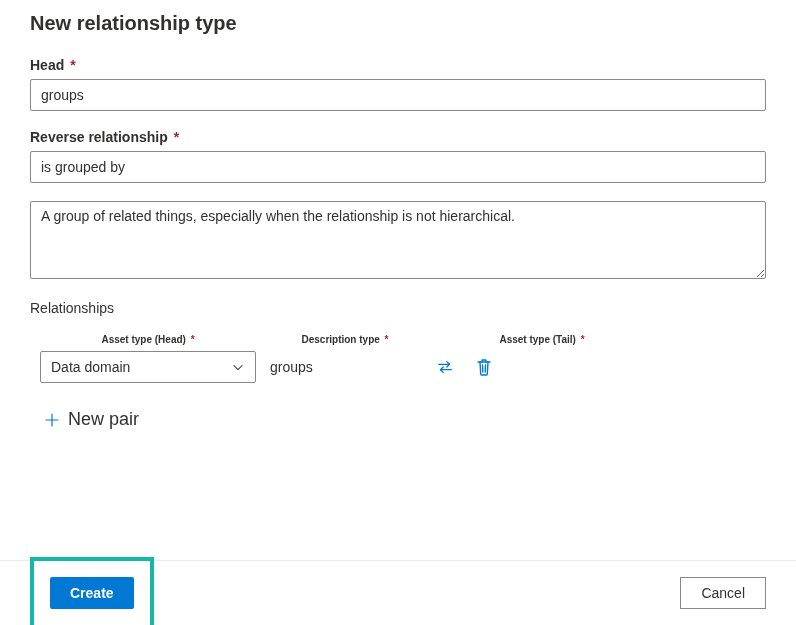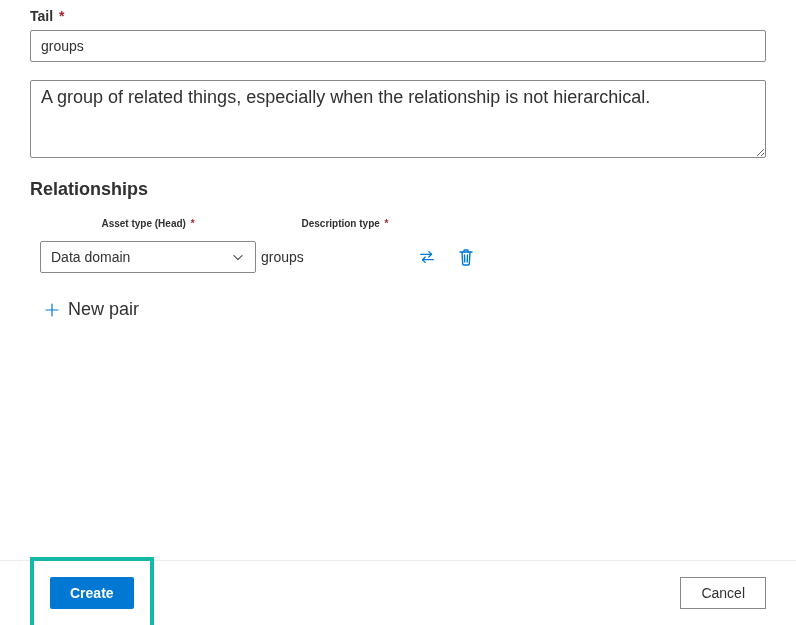--- a/index.html
+++ b/index.html
@@ -40,54 +40,54 @@
     font-family: inherit;
     border: 1px solid #8a8886;
     border-radius: 2px;
     background: #fff;
     color: #323130;
   }
   .textarea-input {
     width: 100%;
     height: 78px;
     padding: 6px 10px;
-    font-size: 18px;
+    font-size: 14px;
     font-family: inherit;
     border: 1px solid #8a8886;
     border-radius: 2px;
     background: #fff;
     color: #323130;
     resize: both;
   }
   .section-title {
-    font-size: 18px;
-    font-weight: 700;
+    font-size: 14px;
+    font-weight: 400;
     margin: 16px 0 18px 0;
     color: #323130;
   }
   .rel-grid {
     display: grid;
     grid-template-columns: 216px 150px 216px 80px;
     gap: 14px;
     align-items: start;
     padding-left: 10px;
   }
   .rel-header {
     font-size: 10px;
     font-weight: 600;
     color: #323130;
     text-align: center;
   }
   .rel-row {
     display: grid;
     grid-template-columns: 216px 150px 216px 80px;
-    gap: 5px;
+    gap: 14px;
     align-items: center;
     padding-left: 10px;
-    margin-top: 12px;
+    margin-top: 6px;
   }
   .select-wrap {
     position: relative;
     height: 32px;
     border: 1px solid #8a8886;
     border-radius: 2px;
     background: #fff;
     display: flex;
     align-items: center;
     padding: 0 32px 0 10px;
@@ -178,43 +178,55 @@
     padding: 0 20px;
     font-size: 14px;
     cursor: pointer;
     border-radius: 0;
   }
 </style>
 </head>
 <body>
 
 <div class="form-area">
+  <h1 class="page-title">New relationship type</h1>
 
   <div class="field-block">
     <label class="field-label">
-      <span>Tail</span>
+      <span>Head</span>
       <span class="req">*</span>
     </label>
     <input class="text-input" type="text" value="groups" style="">
   </div>
 
+  <div class="field-block">
+    <label class="field-label">
+      <span>Reverse relationship</span>
+      <span class="req">*</span>
+    </label>
+    <input class="text-input" type="text" value="is grouped by" style="">
+  </div>
 
   <div class="field-block">
     <textarea class="textarea-input" style="">A group of related things, especially when the relationship is not hierarchical.</textarea>
   </div>
 
   <h2 class="section-title">Relationships</h2>
 
   <div class="rel-grid">
     <div class="rel-header">
       <span>Asset type (Head)</span>
       <span class="req">*</span>
     </div>
     <div class="rel-header">
       <span>Description type</span>
+      <span class="req">*</span>
+    </div>
+    <div class="rel-header">
+      <span>Asset type (Tail)</span>
       <span class="req">*</span>
     </div>
     <div></div>
   </div>
 
   <div class="rel-row">
     <div class="select-wrap">
       <span>Data domain</span>
       <svg class="chevron-down" width="14" height="14" viewBox="0 0 16 16" fill="none" stroke="#323130" stroke-width="1.2">
           <polyline points="3,6 8,11 13,6"></polyline>

